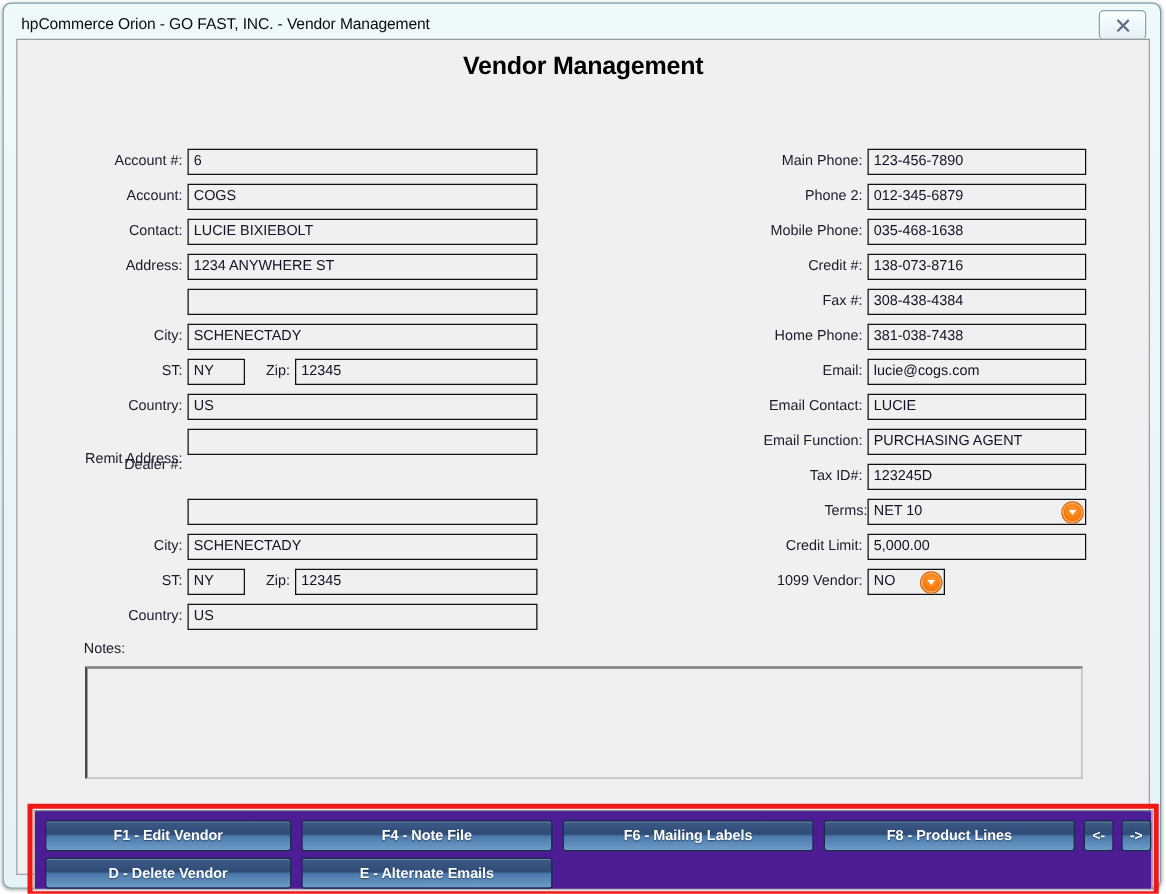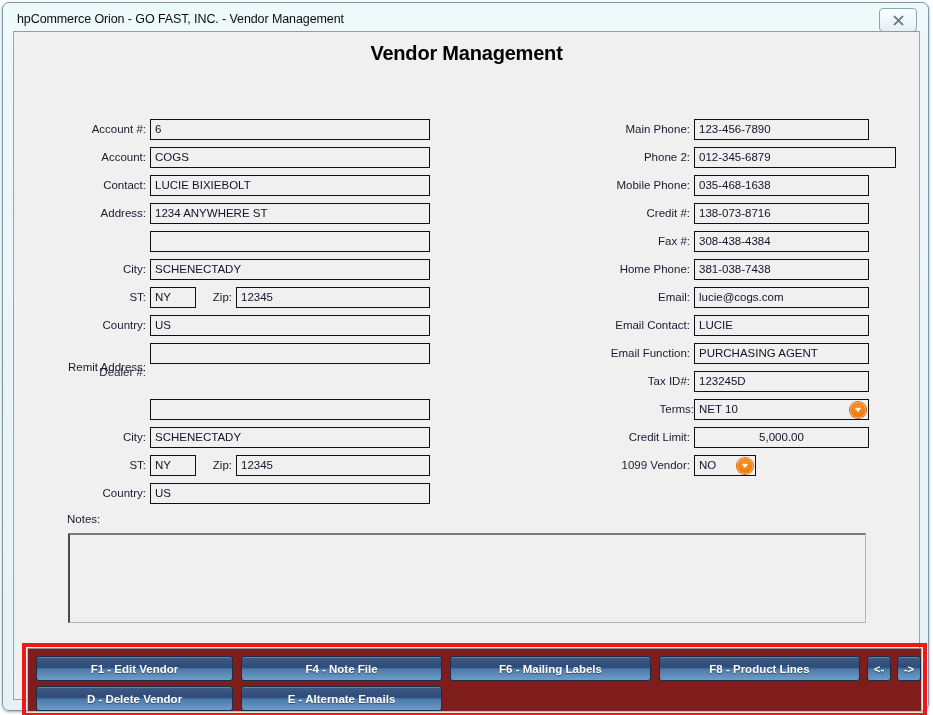--- a/index.html
+++ b/index.html
@@ -159,21 +159,21 @@
     width: 905px; height: 74px;
     border: 4px solid #f01717;
     box-sizing: border-box;
     pointer-events: none;
     z-index: 20;
   }
   .toolbar {
     position: absolute;
     left: 13px; top: 616px;
     width: 895px; height: 64px;
-    background: #7f1d1d;
+    background: #4c1d95;
     border: 1px solid #bdbdbd;
     border-top: 1px solid #8a8a8a;
     box-sizing: border-box;
   }
   .tbtn {
     position: absolute;
     height: 25px;
     border: 1px solid #1a2e4a;
     border-radius: 3px;
     background: linear-gradient(to bottom, #3d5a86 0%, #2f4c77 45%, #4a78aa 52%, #6f9dc8 100%);
@@ -306,21 +306,21 @@
 
       <div id="right-col">
           <div class="row" style="left: 0px; top: 87px; width: 100%;">
             <div class="lbl" style="position:absolute;left:548px;width:128px;">Main Phone:</div>
             <div class="fld" style="position:absolute;left:680px;width:175px;">
               <span class="txt">123-456-7890</span>
             </div>
           </div>
           <div class="row" style="left: 0px; top: 115px; width: 100%;">
             <div class="lbl" style="position:absolute;left:548px;width:128px;">Phone 2:</div>
-            <div class="fld" style="position:absolute;left:680px;width:202px;">
+            <div class="fld" style="position:absolute;left:680px;width:175px;">
               <span class="txt">012-345-6879</span>
             </div>
           </div>
           <div class="row" style="left: 0px; top: 143px; width: 100%;">
             <div class="lbl" style="position:absolute;left:548px;width:128px;">Mobile Phone:</div>
             <div class="fld" style="position:absolute;left:680px;width:175px;">
               <span class="txt">035-468-1638</span>
             </div>
           </div>
           <div class="row" style="left: 0px; top: 171px; width: 100%;">
@@ -369,21 +369,21 @@
             <div class="lbl" style="position:absolute;left:552px;width:128px;text-align:right;">Terms:</div>
             <div class="fld combo" style="position:absolute;left:680px;width:175px;">
               <span class="txt">NET 10</span>
               <span class="combo-arrow">
                 <i></i>
               </span>
             </div>
           </div>
           <div class="row" style="left: 0px; top: 395px; width: 100%;">
             <div class="lbl" style="position:absolute;left:548px;width:128px;">Credit Limit:</div>
-            <div class="fld" style="position:absolute;left:680px;width:175px;justify-content:center;">
+            <div class="fld" style="position:absolute;left:680px;width:175px;">
               <span class="txt">5,000.00</span>
             </div>
           </div>
           <div class="row" style="left: 0px; top: 423px; width: 100%;">
             <div class="lbl" style="position:absolute;left:548px;width:128px;">1099 Vendor:</div>
             <div class="fld combo" style="position:absolute;left:680px;width:62px;">
               <span class="txt">NO</span>
               <span class="combo-arrow">
                 <i></i>
               </span>

